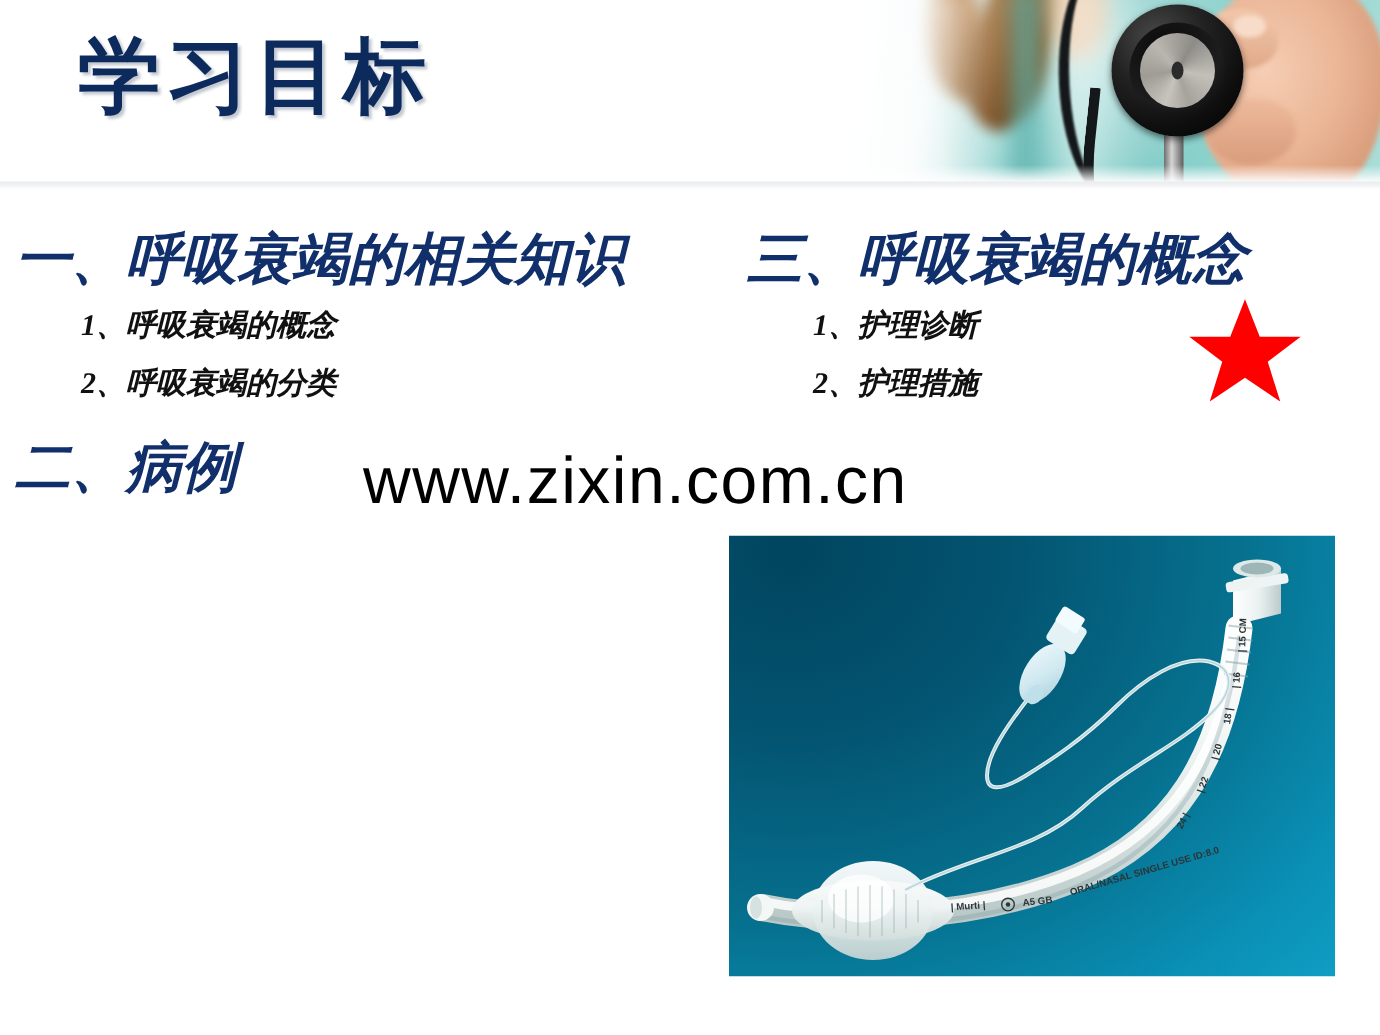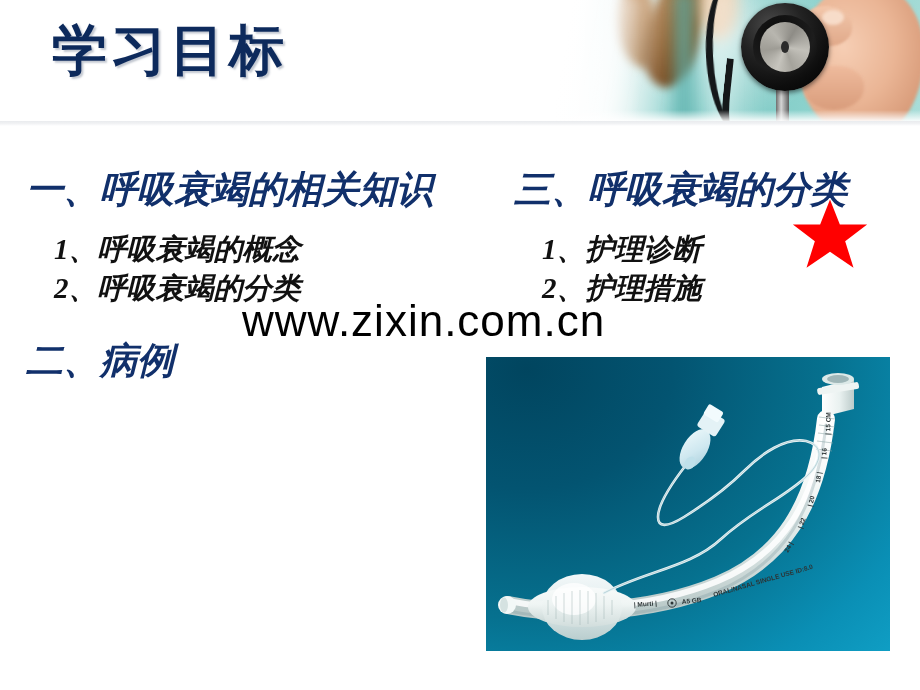--- a/index.html
+++ b/index.html
@@ -268,32 +268,32 @@
   }
 
   .sec-head {
     font-family: "Liberation Serif", "DejaVu Serif", serif;
     font-weight: bold;
     font-style: italic;
     font-size: 37px;
     line-height: 48px;
     color: #11306b;
     white-space: nowrap;
-    margin: 16px;
+    margin: 0;
   }
   .sec-list {
     list-style: none;
     margin: 0;
     padding: 0 0 0 44px;
   }
   .sec-list li {
     font-family: "Liberation Serif", "DejaVu Serif", serif;
     font-weight: bold;
     font-style: italic;
-    font-size: 29px;
+    font-size: 20px;
     line-height: 39px;
     color: #111111;
     white-space: nowrap;
   }
 
   .gap-sections { height: 13px; }
 
   
   .red-star {
     position: absolute;
@@ -377,21 +377,21 @@
       <li>2、呼吸衰竭的分类</li>
     </ul>
 
     <div class="gap-sections"></div>
 
     <div class="sec-head">二、病例</div>
 
   </div>
 
   <div class="col-right">
-    <div class="sec-head">三、呼吸衰竭的分类</div>
+    <div class="sec-head">三、呼吸衰竭的概念</div>
     <ul class="sec-list">
       <li>1、护理诊断</li>
       <li>2、护理措施</li>
     </ul>
   </div>
 
   <svg class="red-star" viewBox="0 0 100 95">
     <polygon points="50,2 63,35 99,35 70,57 81,92 50,71 19,92 30,57 1,35 37,35" fill="#FF0000"></polygon>
   </svg>
 

